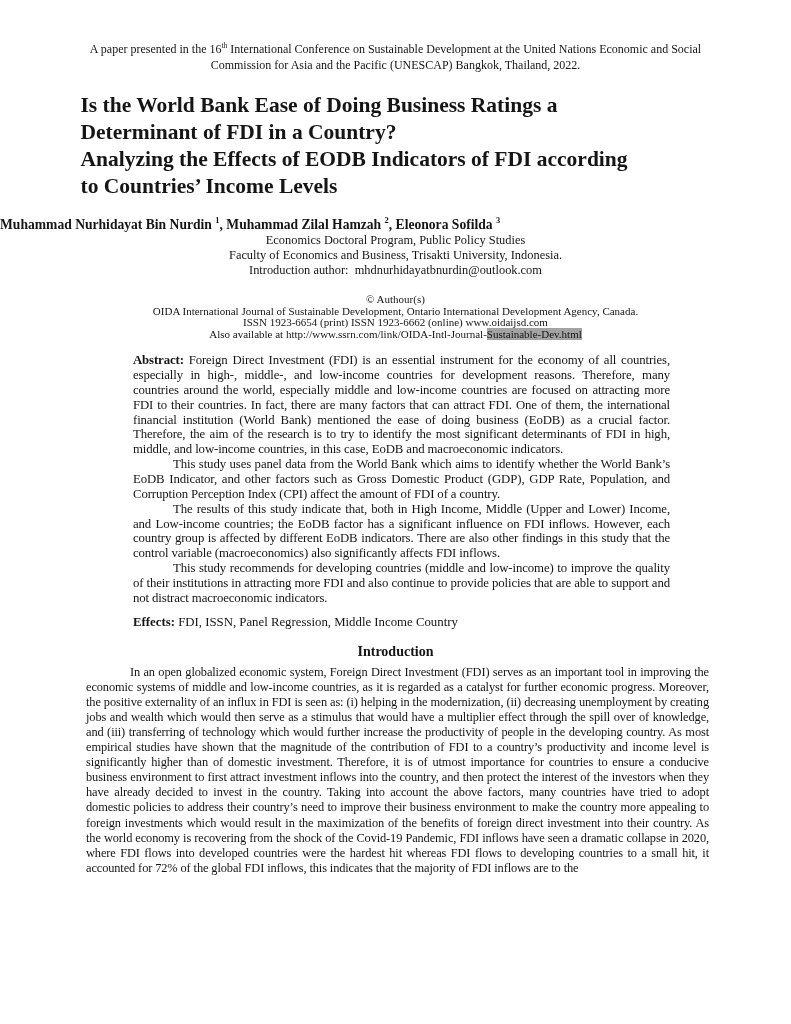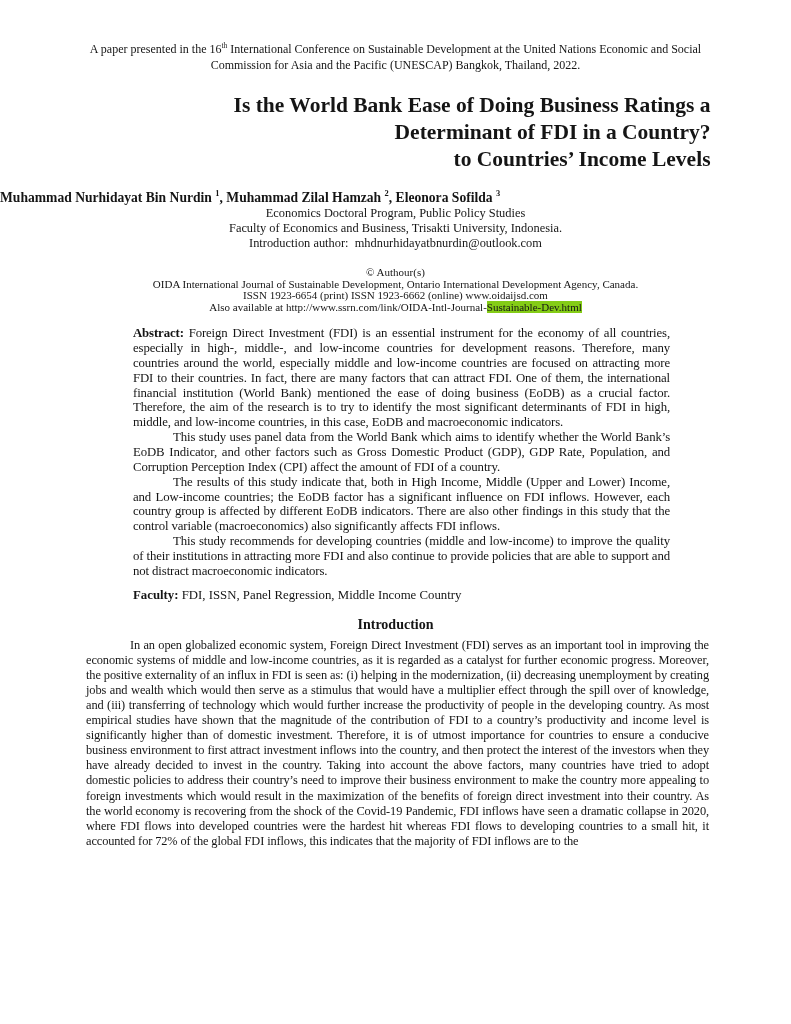--- a/index.html
+++ b/index.html
@@ -19,41 +19,41 @@
     background: #ffffff;
   }
   .conf {
     width: 656px; margin: 0 auto;
     text-align: center;
     font-size: 12px; line-height: 15.5px;
   }
   sup { font-size: 0.62em; line-height: 0; }
   .title {
     width: 630px; margin: 19px auto 0;
-    text-align: right;
+    text-align: left;
     font-size: 21.5px; line-height: 27px;
     font-weight: bold;
   }
   .tline { display: block; }
   .authors {
     margin: 17px 0 0;
     text-align: left;
     font-size: 13.6px; line-height: 16px;
     font-weight: bold;
   }
   .affil p {
     margin: 0; text-align: center;
     font-size: 12.4px; line-height: 15.2px;
   }
   .imprint { margin-top: 15px; }
   .imprint p {
     margin: 0; text-align: center;
     font-size: 11px; line-height: 11.9px;
   }
-  .hl { background: #84cc16; margin-top: 8px; }
+  .hl { background: #a3a3a3; margin-top: 8px; }
   .abstract { width: 537px; margin: 12px 0 0 133px; }
   .abs-p {
     margin: 0; text-align: justify;
     font-size: 12.8px; line-height: 14.85px;
     letter-spacing: -0.12px;
   }
   .abs-p.indent { text-indent: 40px; }
   .kw { margin: 9px 0 0; font-size: 12.8px; line-height: 15px; }
   .intro-h {
     margin: 13px 0 0; text-align: center;
@@ -71,20 +71,21 @@
 </head>
 <body>
 
 <div class="page">
 
   <p class="conf"><span>A paper presented in the 16</span><sup>th</sup><span> International Conference on Sustainable Development at the United Nations Economic and Social Commission for Asia and the Pacific (UNESCAP) Bangkok, Thailand, 2022.</span></p>
 
   <h1 class="title">
     <span class="tline">Is the World Bank Ease of Doing Business Ratings a</span>
     <span class="tline">Determinant of FDI in a Country?</span>
+    <span class="tline">Analyzing the Effects of EODB Indicators of FDI according</span>
     <span class="tline">to Countries’ Income Levels</span>
   </h1>
 
   <p class="authors"><span>Muhammad Nurhidayat Bin Nurdin</span> <sup>1</sup><span>, </span><span>Muhammad Zilal Hamzah</span> <sup>2</sup><span>, </span><span>Eleonora Sofilda</span> <sup>3</sup></p>
 
   <div class="affil">
     <p>Economics Doctoral Program, Public Policy Studies</p>
     <p>Faculty of Economics and Business, Trisakti University, Indonesia.</p>
     <p><span>Introduction author:</span>&nbsp; <span>mhdnurhidayatbnurdin@outlook.com</span></p>
   </div>
@@ -94,19 +95,19 @@
     <p>OIDA International Journal of Sustainable Development, Ontario International Development Agency, Canada.</p>
     <p>ISSN 1923-6654 (print) ISSN 1923-6662 (online) www.oidaijsd.com</p>
     <p><span>Also available at http://www.ssrn.com/link/OIDA-Intl-Journal-</span><span class="hl">Sustainable-Dev.html</span></p>
   </div>
 
   <div class="abstract">
     <p class="abs-p"><b>Abstract:</b> <span>Foreign Direct Investment (FDI) is an essential instrument for the economy of all countries, especially in high-, middle-, and low-income countries for development reasons. Therefore, many countries around the world, especially middle and low-income countries are focused on attracting more FDI to their countries. In fact, there are many factors that can attract FDI. One of them, the international financial institution (World Bank) mentioned the ease of doing business (EoDB) as a crucial factor. Therefore, the aim of the research is to try to identify the most significant determinants of FDI in high, middle, and low-income countries, in this case, EoDB and macroeconomic indicators.</span></p>
     <p class="abs-p indent">This study uses panel data from the World Bank which aims to identify whether the World Bank’s EoDB Indicator, and other factors such as Gross Domestic Product (GDP), GDP Rate, Population, and Corruption Perception Index (CPI) affect the amount of FDI of a country.</p>
     <p class="abs-p indent">The results of this study indicate that, both in High Income, Middle (Upper and Lower) Income, and Low-income countries; the EoDB factor has a significant influence on FDI inflows. However, each country group is affected by different EoDB indicators. There are also other findings in this study that the control variable (macroeconomics) also significantly affects FDI inflows.</p>
     <p class="abs-p indent">This study recommends for developing countries (middle and low-income) to improve the quality of their institutions in attracting more FDI and also continue to provide policies that are able to support and not distract macroeconomic indicators.</p>
-    <p class="kw"><b>Faculty:</b> <span>FDI, ISSN, Panel Regression, Middle Income Country</span></p>
+    <p class="kw"><b>Effects:</b> <span>FDI, ISSN, Panel Regression, Middle Income Country</span></p>
   </div>
 
   <h2 class="intro-h">Introduction</h2>
   <p class="intro-p">In an open globalized economic system, Foreign Direct Investment (FDI) serves as an important tool in improving the economic systems of middle and low-income countries, as it is regarded as a catalyst for further economic progress. Moreover, the positive externality of an influx in FDI is seen as: (i) helping in the modernization, (ii) decreasing unemployment by creating jobs and wealth which would then serve as a stimulus that would have a multiplier effect through the spill over of knowledge, and (iii) transferring of technology which would further increase the productivity of people in the developing country. As most empirical studies have shown that the magnitude of the contribution of FDI to a country’s productivity and income level is significantly higher than of domestic investment. Therefore, it is of utmost importance for countries to ensure a conducive business environment to first attract investment inflows into the country, and then protect the interest of the investors when they have already decided to invest in the country. Taking into account the above factors, many countries have tried to adopt domestic policies to address their country’s need to improve their business environment to make the country more appealing to foreign investments which would result in the maximization of the benefits of foreign direct investment into their country. As the world economy is recovering from the shock of the Covid-19 Pandemic, FDI inflows have seen a dramatic collapse in 2020, where FDI flows into developed countries were the hardest hit whereas FDI flows to developing countries to a small hit, it accounted for 72% of the global FDI inflows, this indicates that the majority of FDI inflows are to the</p>
 
 </div>
 
 </body></html>

